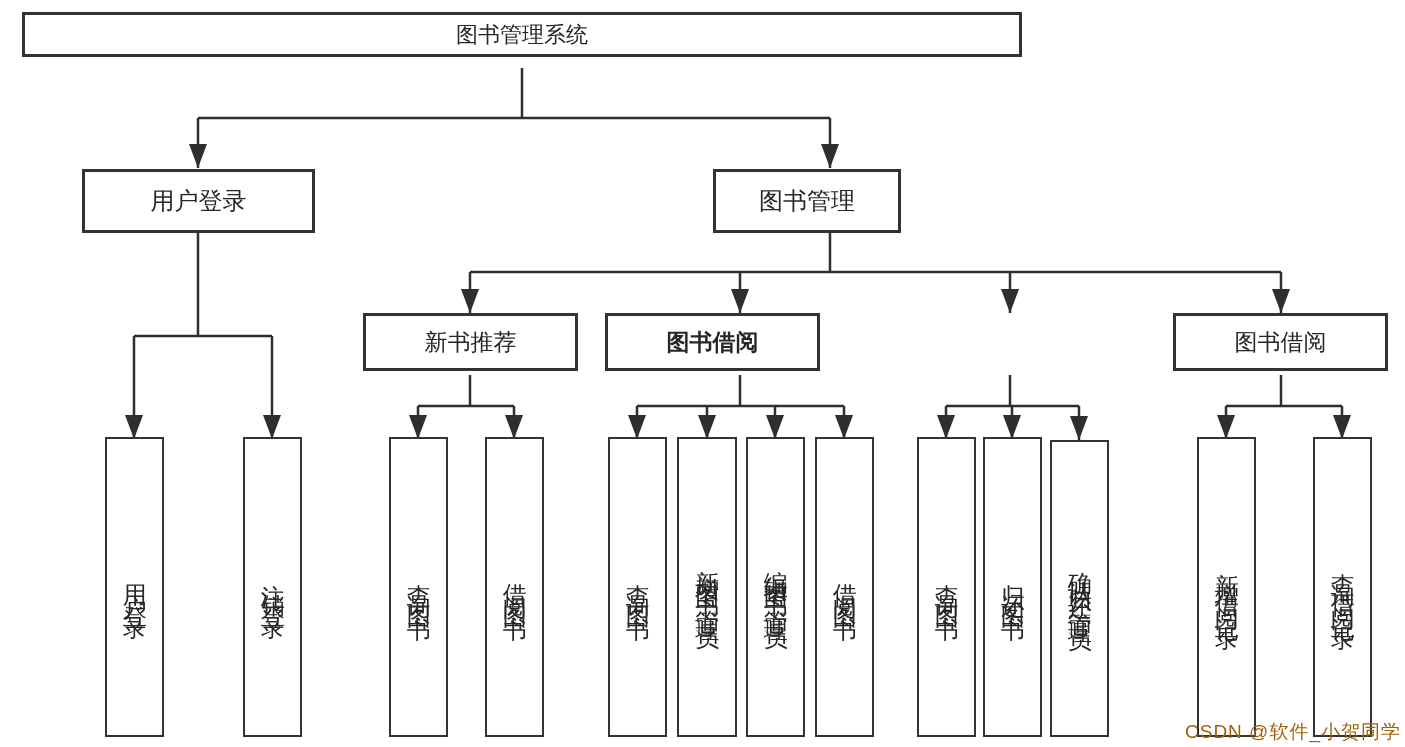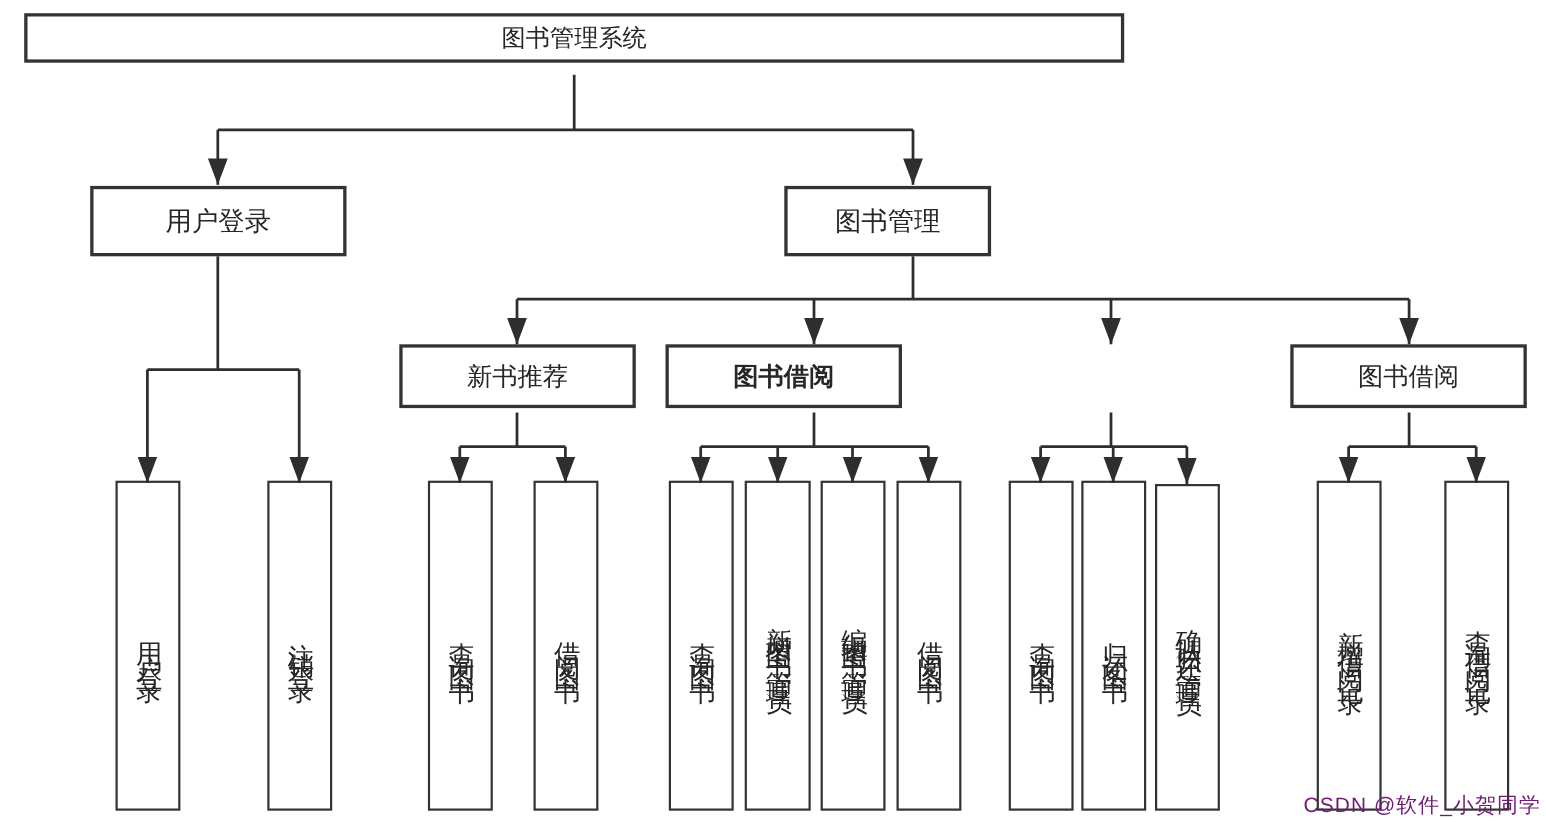--- a/index.html
+++ b/index.html
@@ -55,21 +55,21 @@
   #connectors path.wire {
     stroke: #2e2e2e;
     stroke-width: 2.5;
     fill: none;
   }
   .watermark {
     position: absolute;
     left: 1185px;
     top: 719px;
     font-size: 19px;
-    color: #701a75;
+    color: #a16207;
     z-index: 4;
     white-space: nowrap;
     letter-spacing: 1px;
   }
 </style>
 </head>
 <body>
 
 <div id="stage">
 

